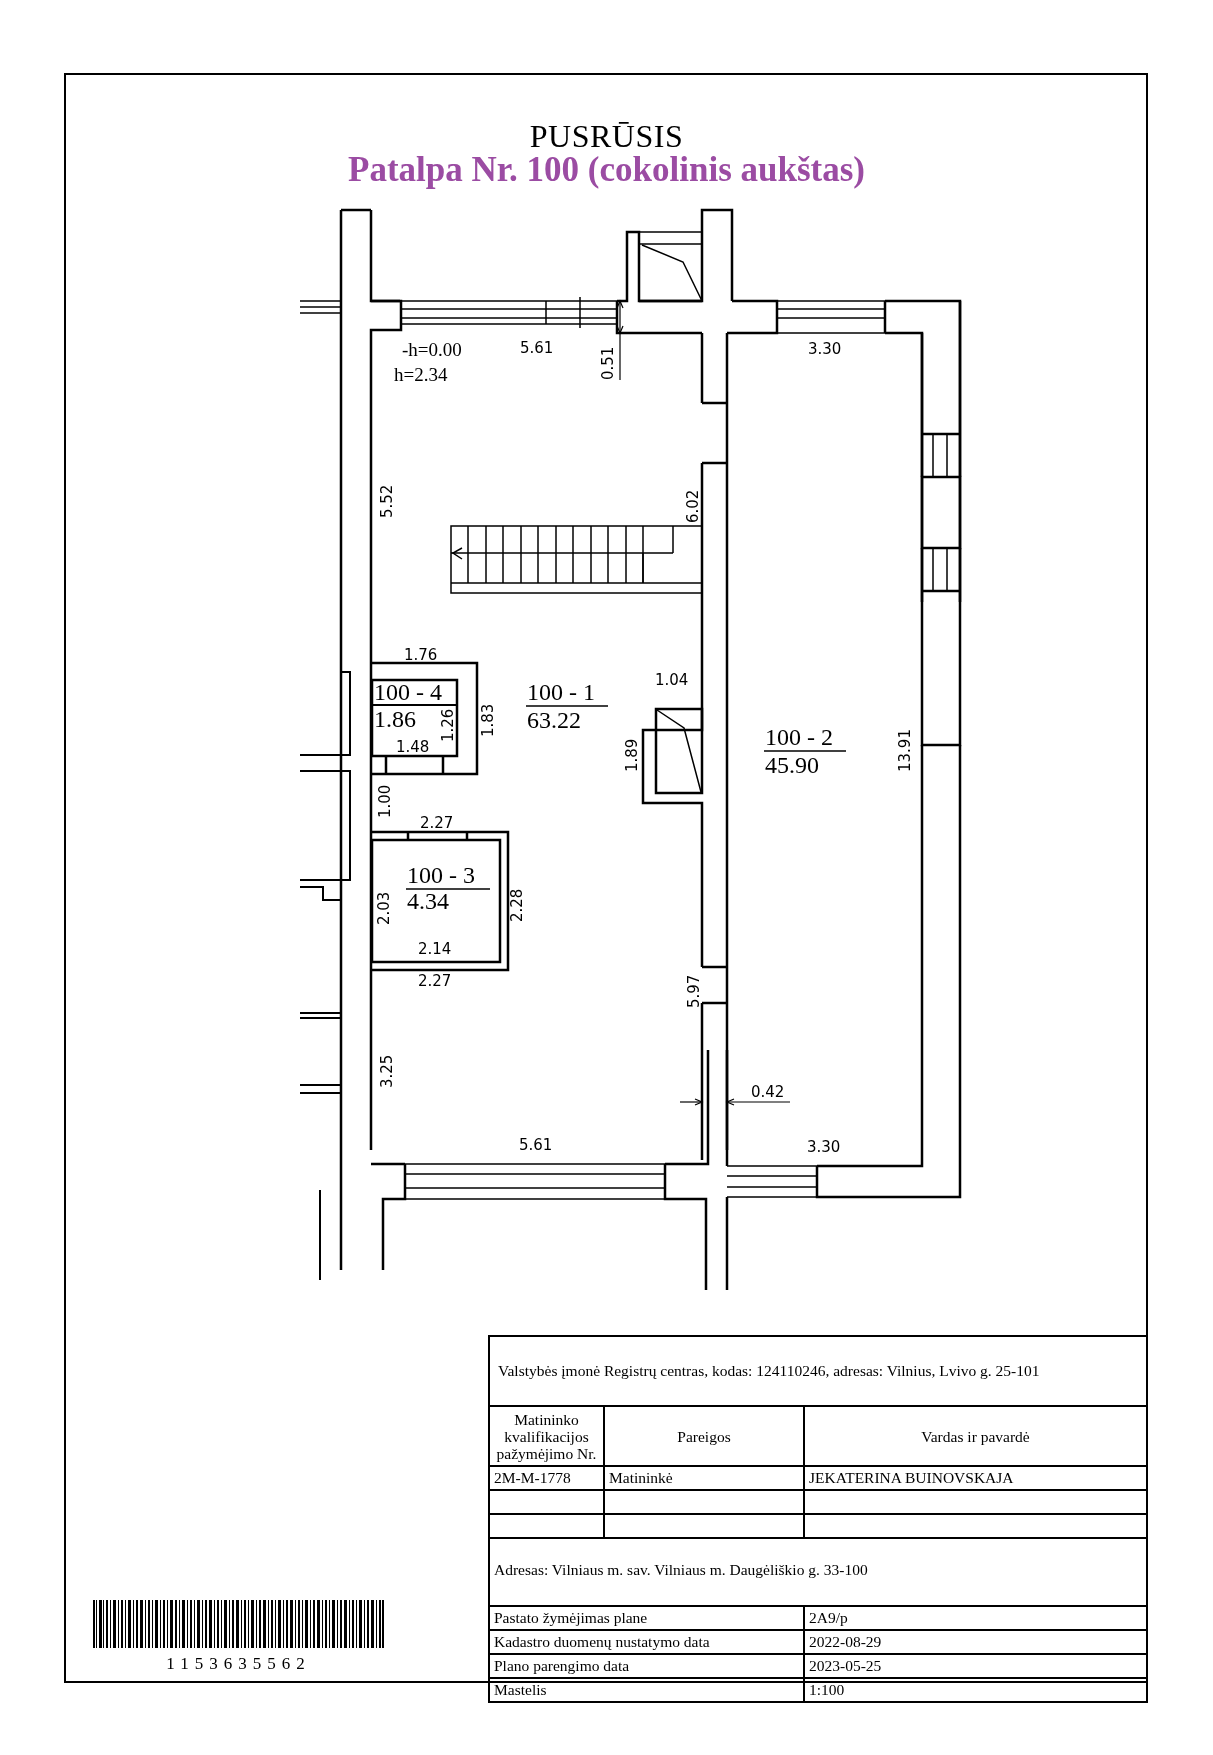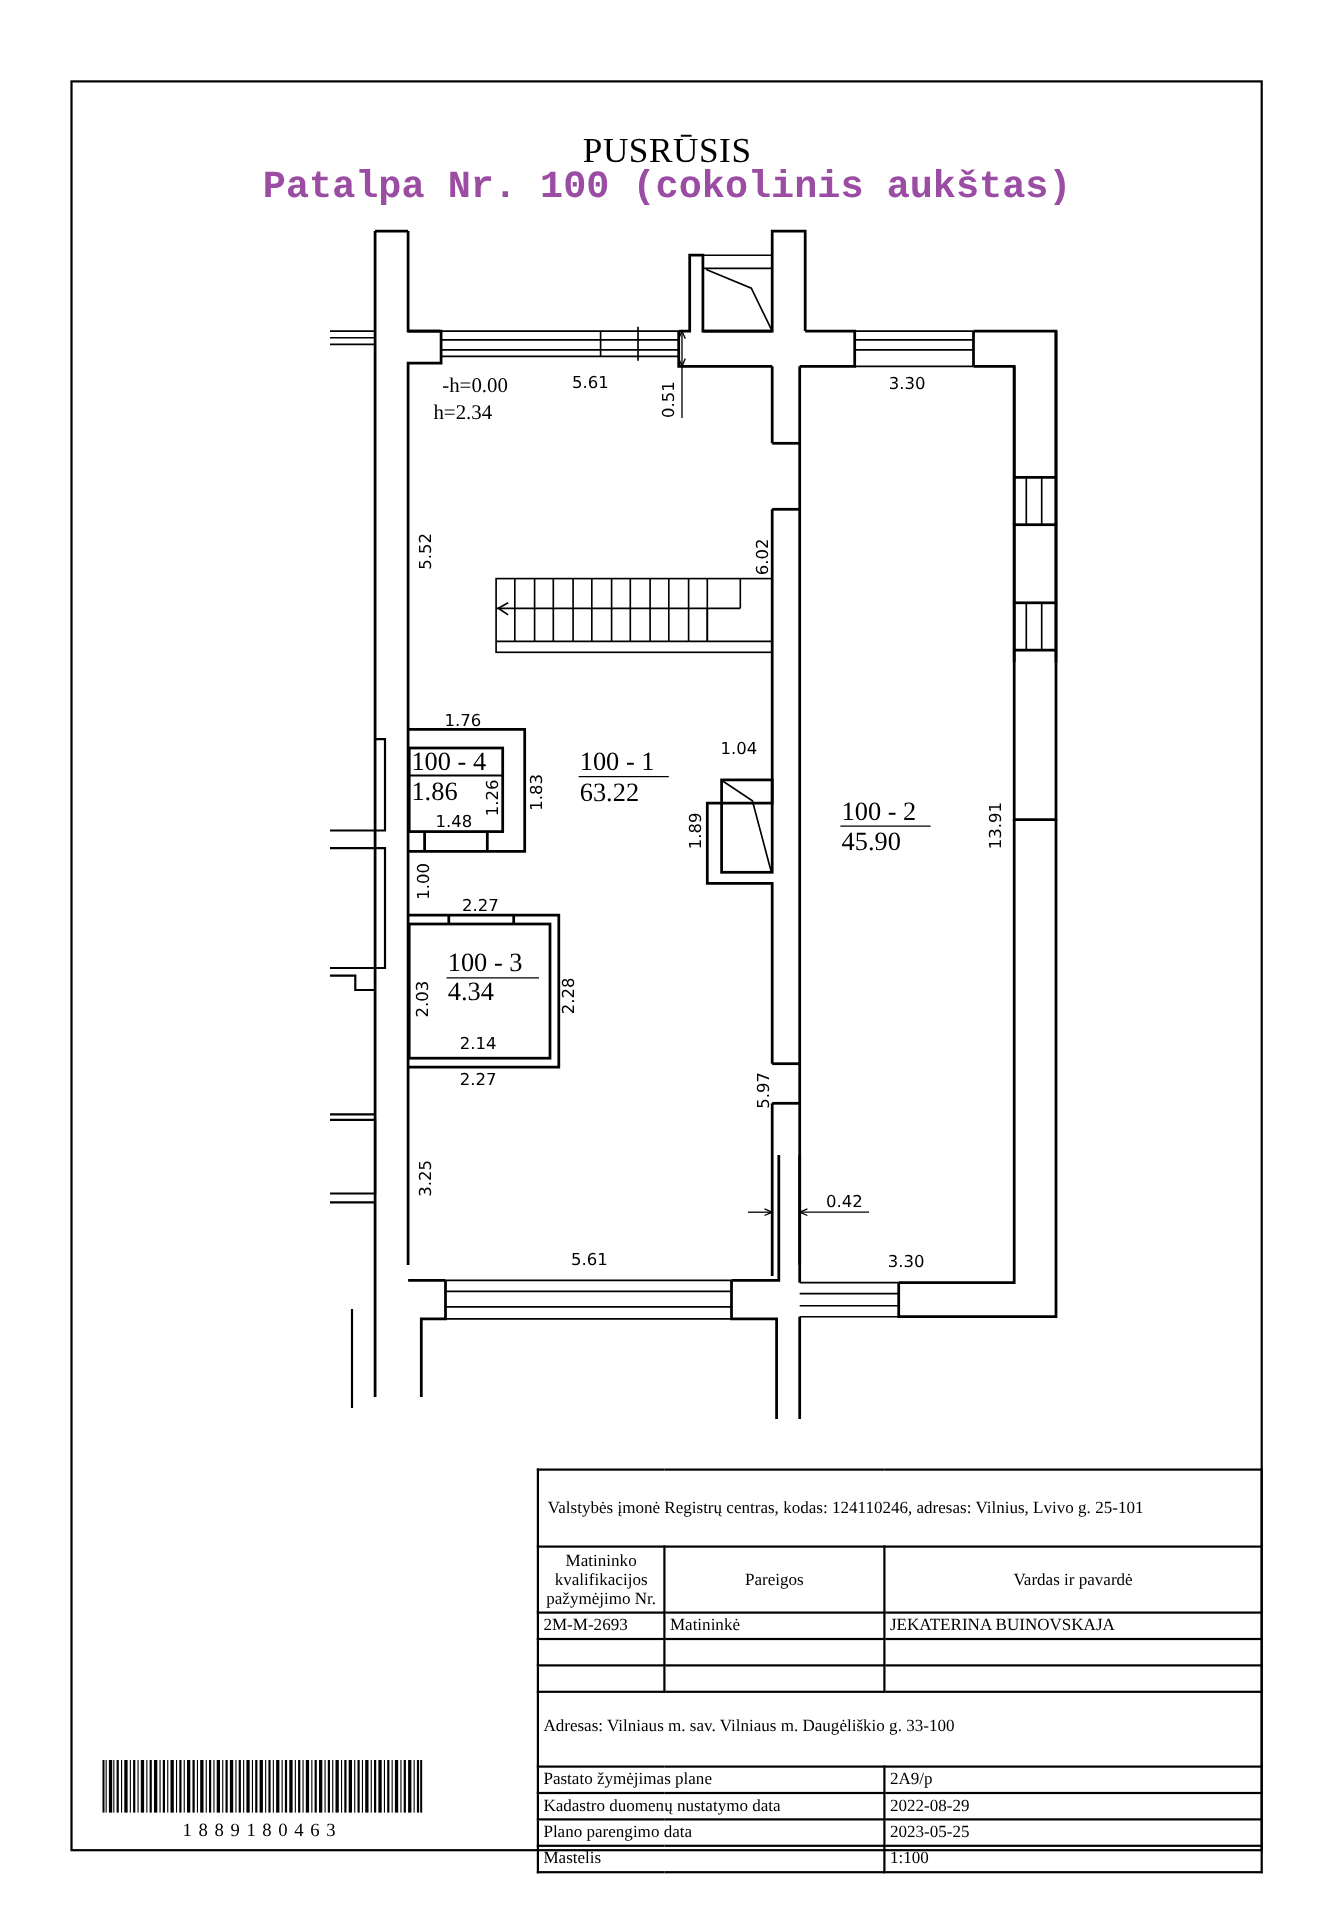--- a/index.html
+++ b/index.html
@@ -1,20 +1,20 @@
 <!DOCTYPE html>
 <html><head>
 <meta charset="utf-8">
 <style>
   html, body { margin:0; padding:0; background:#ffffff; }
   body { width:1213px; height:1755px; position:relative; overflow:hidden; font-family:"Liberation Serif", serif; color:#000; }
   .frame { position:absolute; left:64px; top:73px; width:1084px; height:1610px; border:2px solid #000; box-sizing:border-box; }
   .heading { position:absolute; left:0; width:1213px; text-align:center; }
   .heading-1 { top:118px; font-family:"Liberation Serif", serif; font-size:32px; letter-spacing:0.5px; }
-  .heading-2 { top:150px; font-family:Liberation Mono, monospace; font-weight:bold; font-size:35px; color:#9b4ca3; }
+  .heading-2 { top:150px; font-family:Liberation Serif, serif; font-weight:bold; font-size:35px; color:#9b4ca3; }
   svg.plan { position:absolute; left:0; top:0; }
   .dim { font-family:"DejaVu Sans", sans-serif; font-size:15px; fill:#000; }
   .rm { font-family:"Liberation Serif", serif; font-size:24px; fill:#000; }
   .elev { font-family:"Liberation Serif", serif; font-size:19px; fill:#000; }
   .tb { position:absolute; left:488px; top:1335px; width:660px; border-collapse:collapse; font-family:"Liberation Serif", serif; font-size:15.5px;border-radius:11px; }
   .tb td { border:2px solid #000; padding:0 4px; vertical-align:middle; white-space:nowrap; }
   .tb .org { height:68px; padding-left:8px; }
   .tb .hdr { text-align:center; line-height:17px; }
   .tb .addr { height:44px; vertical-align:top; padding-top:22px; }
   .tb .r { height:22px; }
@@ -232,21 +232,21 @@
   <tr>
     <td class="hdr" style="width:105px;height:58px;margin-left:36px;">
       <div>Matininko</div>
       <div>kvalifikacijos</div>
       <div>pažymėjimo Nr.</div>
     </td>
     <td class="hdr" style="width:190px;">Pareigos</td>
     <td class="hdr">Vardas ir pavardė</td>
   </tr>
   <tr>
-    <td class="r">2M-M-2693</td>
+    <td class="r">2M-M-1778</td>
     <td class="r">Matininkė</td>
     <td class="r">JEKATERINA BUINOVSKAJA</td>
   </tr>
   <tr>
     <td class="r"></td>
     <td class="r"></td>
     <td class="r"></td>
   </tr>
   <tr>
     <td class="r"></td>
@@ -349,13 +349,13 @@
     <rect x="263" y="0" width="1" height="48"></rect>
       <rect x="266" y="0" width="3" height="48"></rect>
       <rect x="271" y="0" width="1" height="48"></rect>
     <rect x="274" y="0" width="2" height="48"></rect>
       <rect x="278" y="0" width="3" height="48"></rect>
       <rect x="283" y="0" width="1" height="48"></rect>
     <rect x="286" y="0" width="2" height="48"></rect>
       <rect x="289" y="0" width="2" height="48"></rect>
   </g>
 </svg>
-<div class="barcode-num">1889180463</div>
+<div class="barcode-num">1153635562</div>
 
 </body></html>

